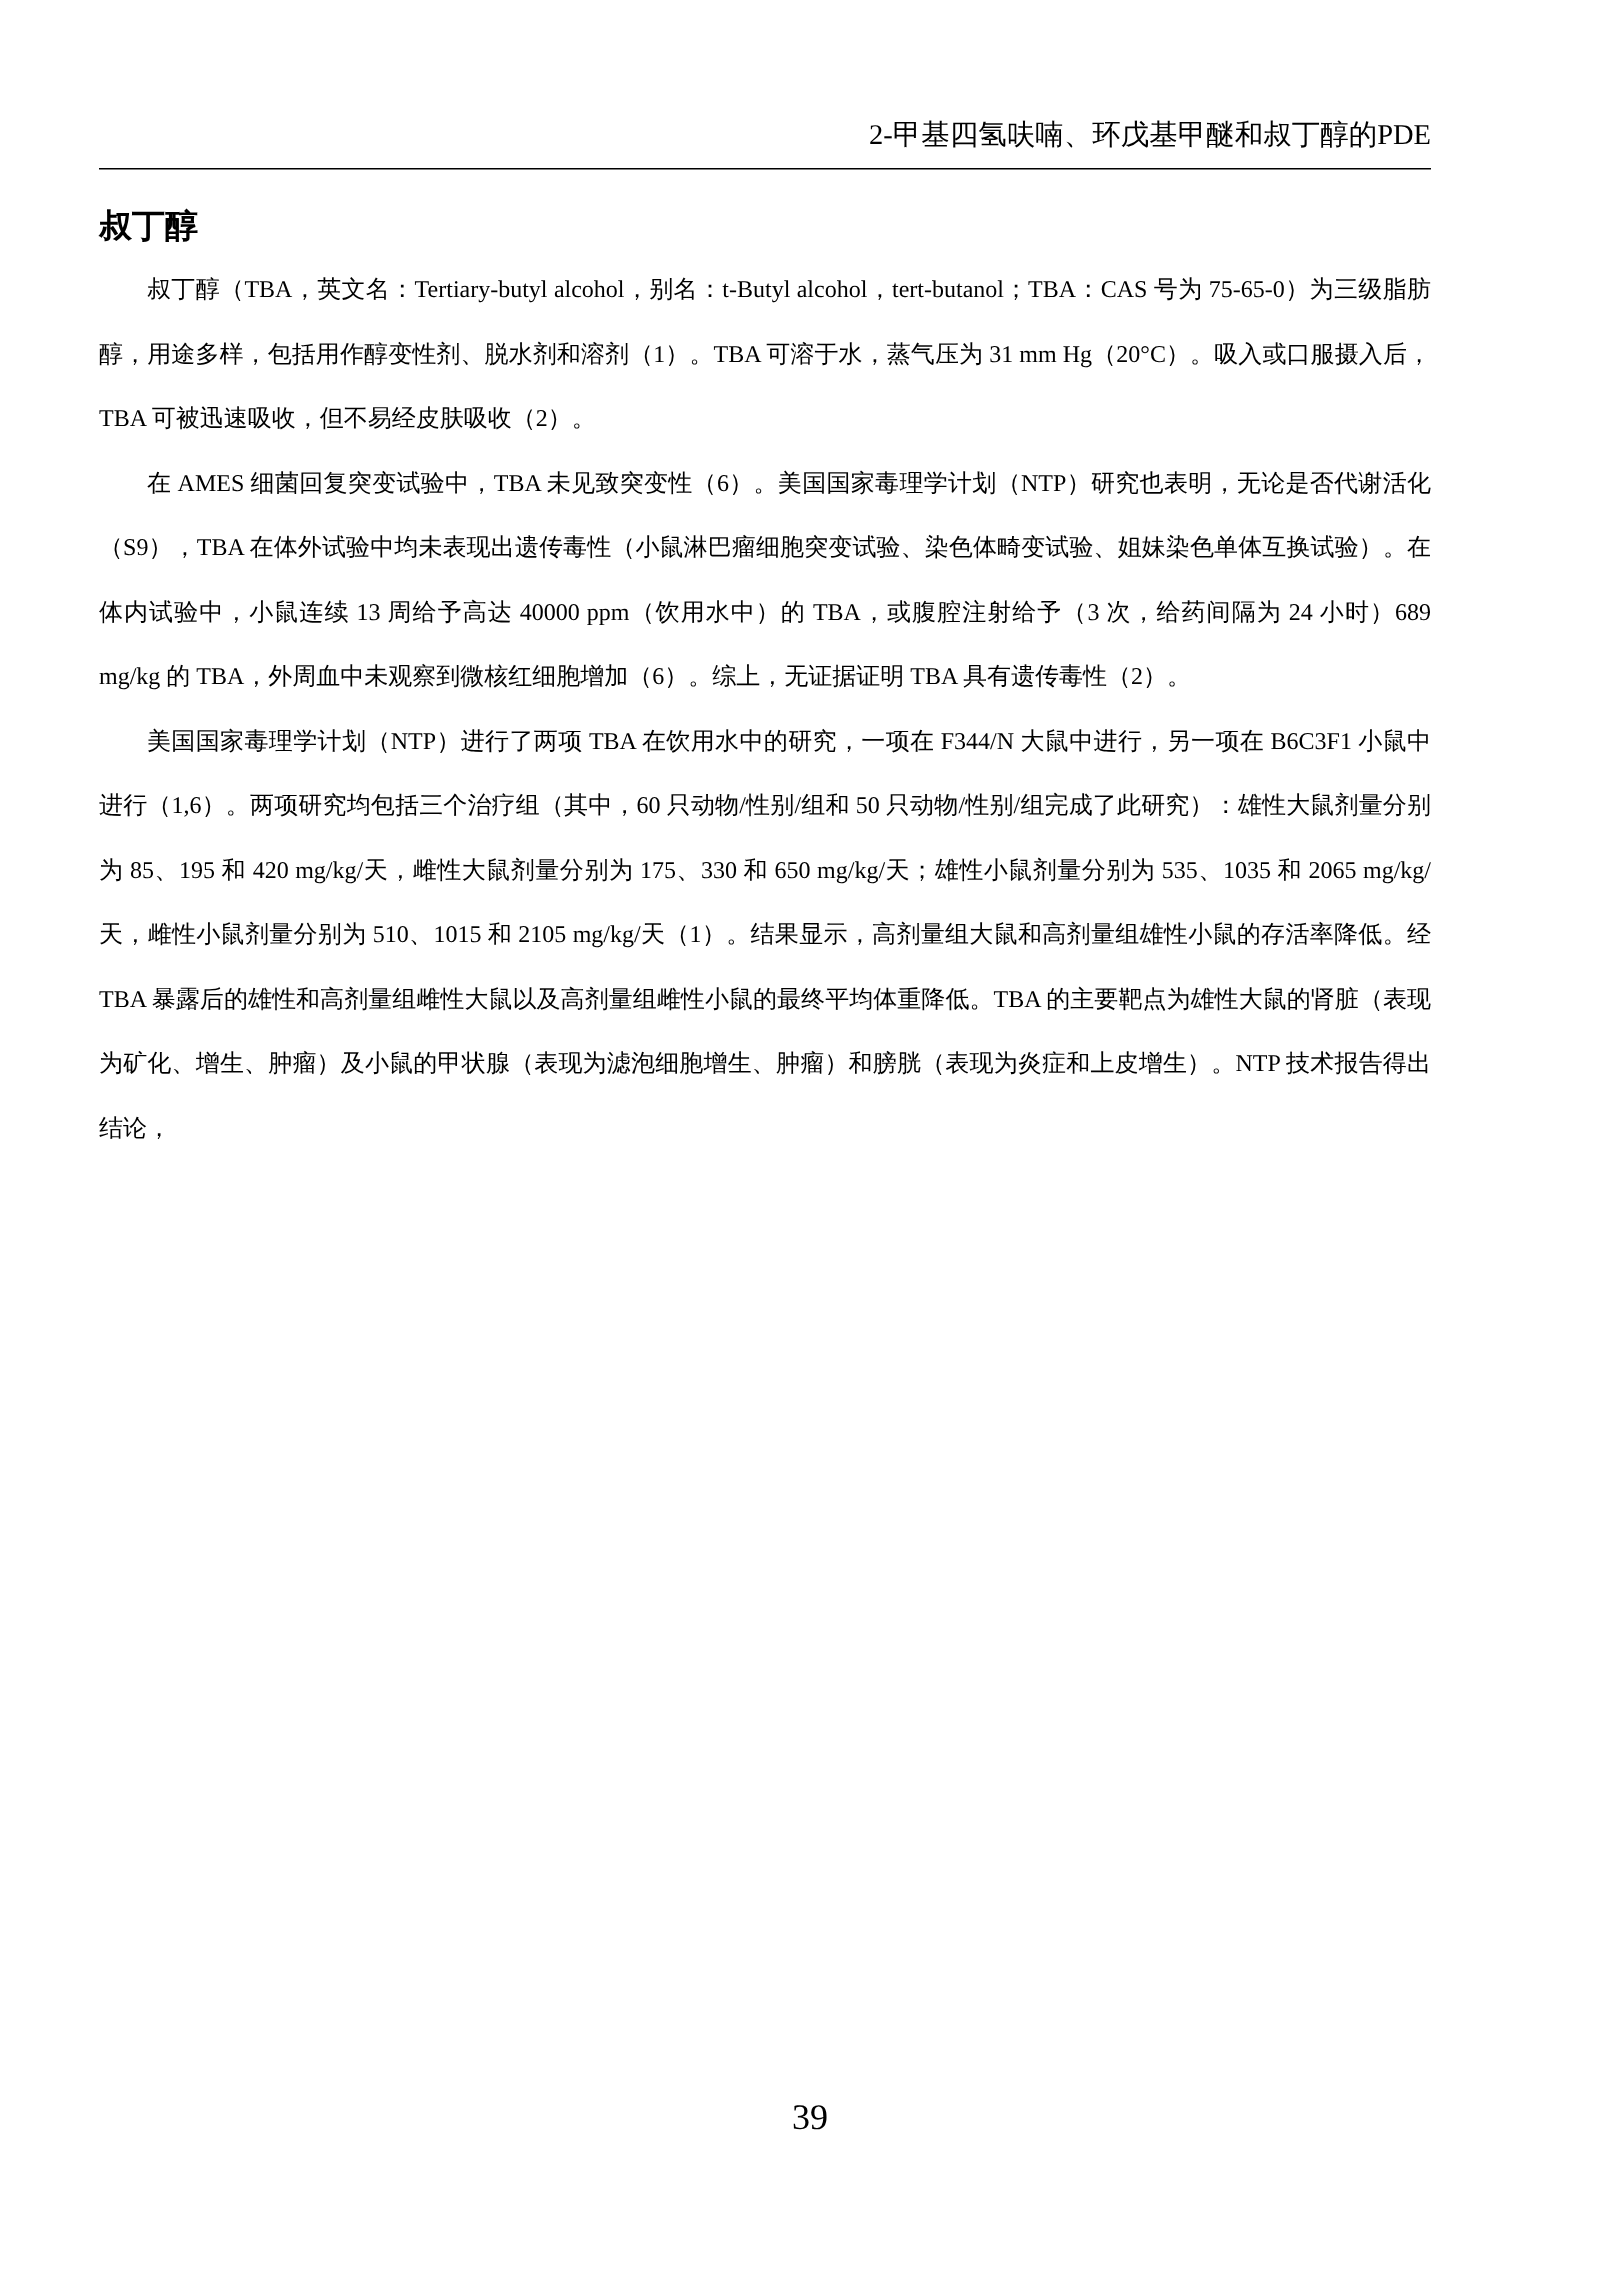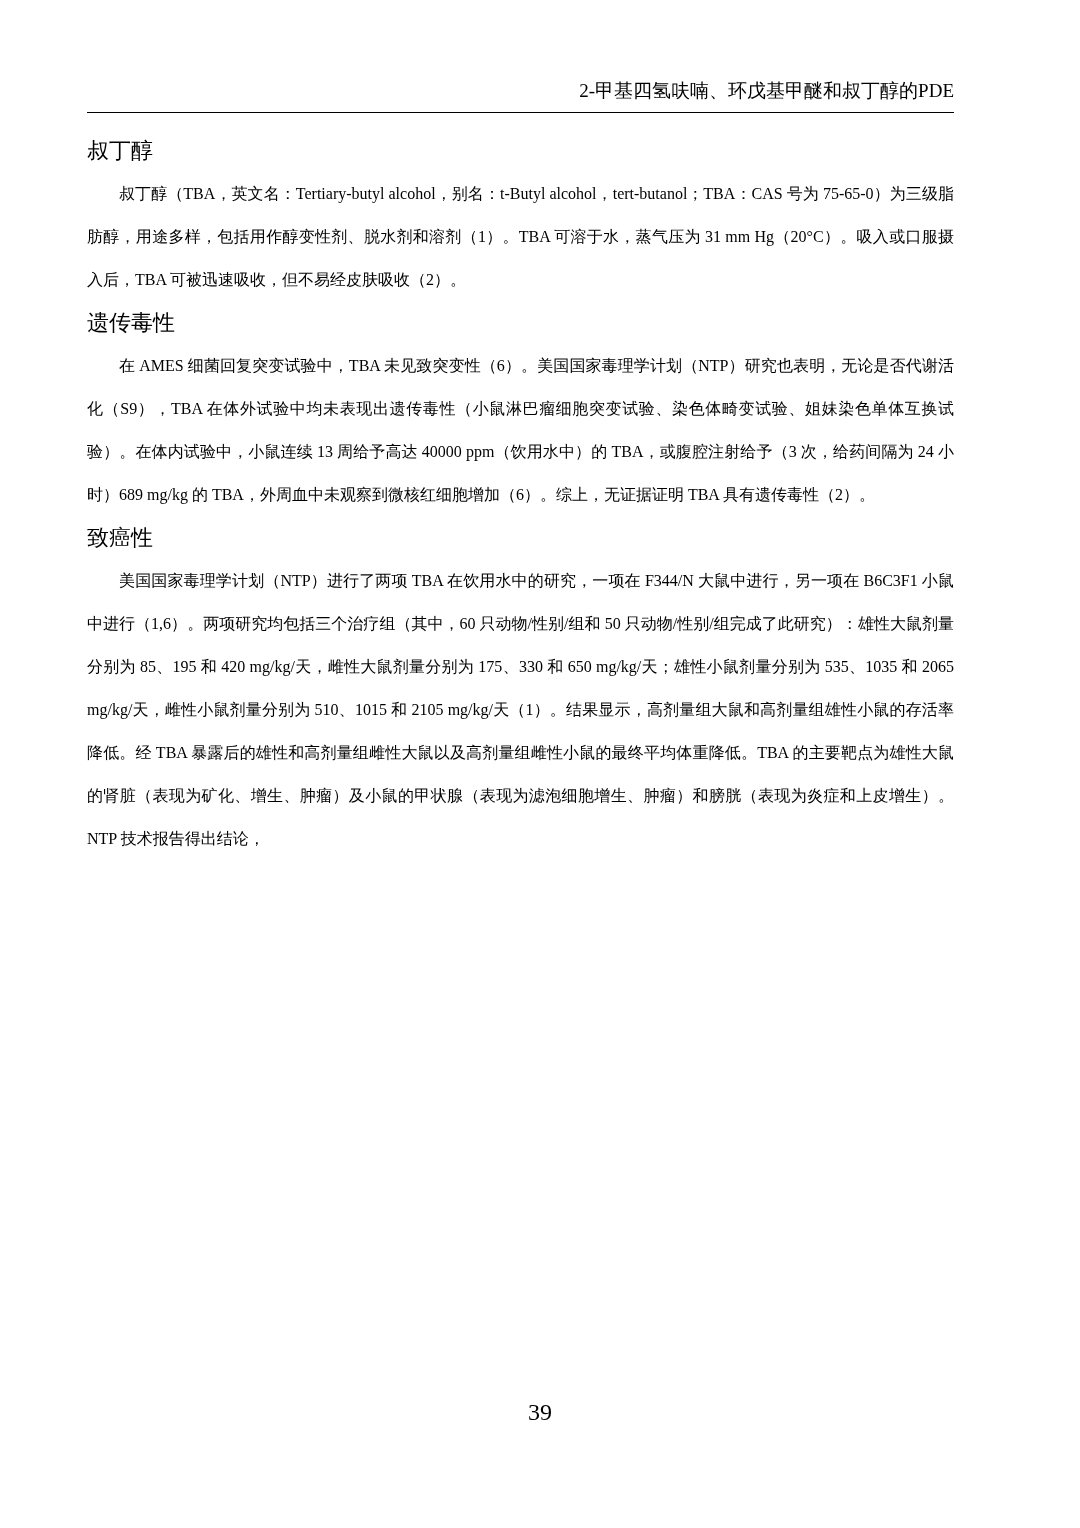--- a/index.html
+++ b/index.html
@@ -12,36 +12,36 @@
       height: 1528px;
       position: relative;
       font-family: "Liberation Serif", "DejaVu Serif", serif;
       color: #000000;
       box-sizing: border-box;
     }
     .page {
       position: relative;
       width: 1080px;
       height: 1528px;
-      padding: 78px 126px 0 87px;
+      padding: 78px 126px 0 66px;
       box-sizing: border-box;
     }
     .header {
       text-align: right;
       font-size: 19px;
       line-height: 1.4;
       padding-bottom: 7px;
       border-bottom: 1.5px solid #000000;
     }
     .content {
       margin-top: 16px;
     }
     .doc-heading {
       font-size: 22px;
-      font-weight: normal;
+      font-weight: bold;
       margin: 0;
       line-height: 43px;
       text-align: left;
     }
     .doc-para {
       font-size: 16px;
       margin: 0;
       line-height: 43px;
       text-indent: 2em;
       text-align: justify;
@@ -63,25 +63,23 @@
   <div class="header">2-甲基四氢呋喃、环戊基甲醚和叔丁醇的PDE</div>
 
   <div class="content">
 
     <h2 class="doc-heading">叔丁醇</h2>
 
 
     <p class="doc-para">叔丁醇（TBA，英文名：Tertiary-butyl alcohol，别名：t-Butyl alcohol，tert-butanol；TBA：CAS 号为 75-65-0）为三级脂肪醇，用途多样，包括用作醇变性剂、脱水剂和溶剂（1）。TBA 可溶于水，蒸气压为 31 mm Hg（20°C）。吸入或口服摄入后，TBA 可被迅速吸收，但不易经皮肤吸收（2）。</p>
 
 
-    <h2 class="doc-heading">遗传毒性</h2>
 
     <p class="doc-para">在 AMES 细菌回复突变试验中，TBA 未见致突变性（6）。美国国家毒理学计划（NTP）研究也表明，无论是否代谢活化（S9），TBA 在体外试验中均未表现出遗传毒性（小鼠淋巴瘤细胞突变试验、染色体畸变试验、姐妹染色单体互换试验）。在体内试验中，小鼠连续 13 周给予高达 40000 ppm（饮用水中）的 TBA，或腹腔注射给予（3 次，给药间隔为 24 小时）689 mg/kg 的 TBA，外周血中未观察到微核红细胞增加（6）。综上，无证据证明 TBA 具有遗传毒性（2）。</p>
 
-    <h2 class="doc-heading">致癌性</h2>
 
     <p class="doc-para">美国国家毒理学计划（NTP）进行了两项 TBA 在饮用水中的研究，一项在 F344/N 大鼠中进行，另一项在 B6C3F1 小鼠中进行（1,6）。两项研究均包括三个治疗组（其中，60 只动物/性别/组和 50 只动物/性别/组完成了此研究）：雄性大鼠剂量分别为 85、195 和 420 mg/kg/天，雌性大鼠剂量分别为 175、330 和 650 mg/kg/天；雄性小鼠剂量分别为 535、1035 和 2065 mg/kg/天，雌性小鼠剂量分别为 510、1015 和 2105 mg/kg/天（1）。结果显示，高剂量组大鼠和高剂量组雄性小鼠的存活率降低。经 TBA 暴露后的雄性和高剂量组雌性大鼠以及高剂量组雌性小鼠的最终平均体重降低。TBA 的主要靶点为雄性大鼠的肾脏（表现为矿化、增生、肿瘤）及小鼠的甲状腺（表现为滤泡细胞增生、肿瘤）和膀胱（表现为炎症和上皮增生）。NTP 技术报告得出结论，</p>
 
   </div>
 
   <div class="page-number">39</div>
 
 </div>
 
 </body></html>

